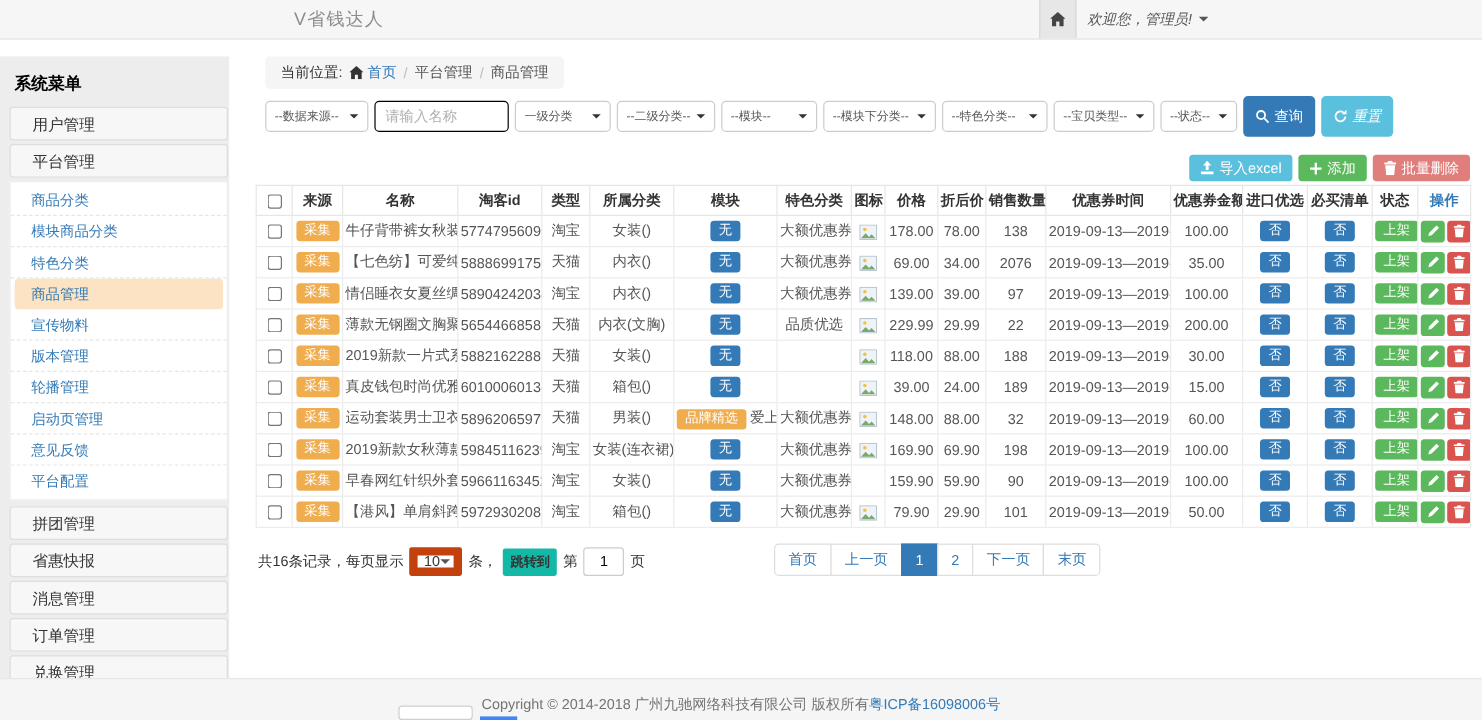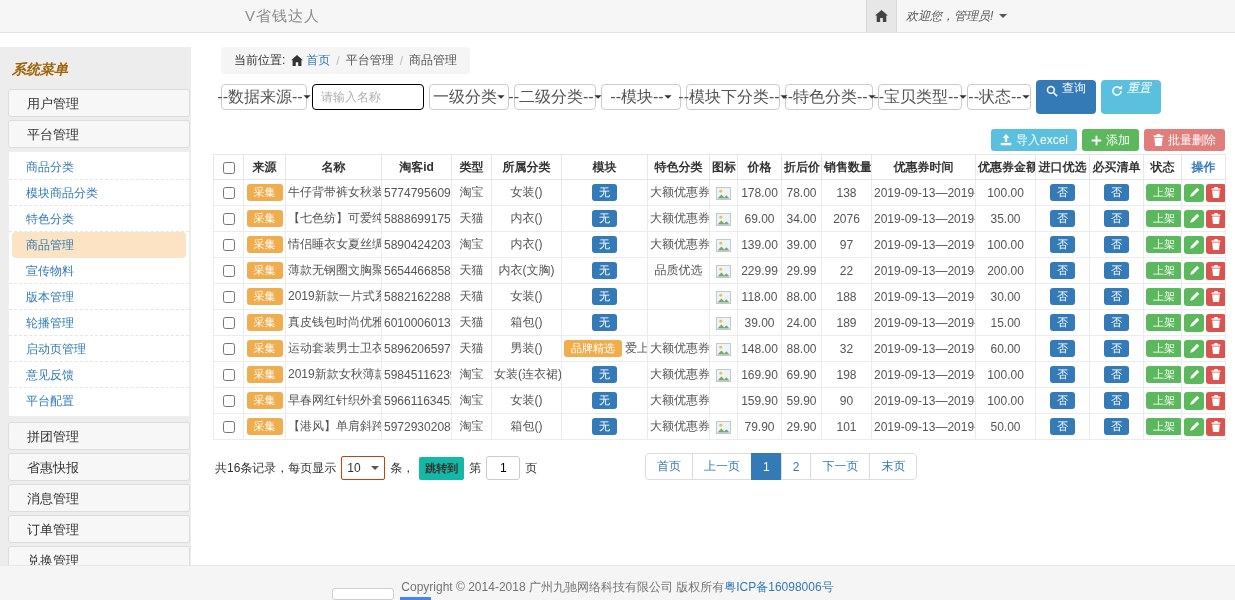--- a/index.html
+++ b/index.html
@@ -10,41 +10,41 @@
   
   .topbar { position:absolute; left:0; top:0; width:100%; height:33px; background:#f6f6f6; border-bottom:1px solid #e3e3e3; }
   .topbar-title { position:absolute; left:245px; top:7px; font-size:15px; color:#8c8c8c; letter-spacing:1px; }
   .home-box { position:absolute; left:866px; top:0; width:31px; height:32px; background:#e7e7e7; border-left:1px solid #d8d8d8; border-right:1px solid #d8d8d8; display:flex; align-items:center; justify-content:center; color:#444; cursor:pointer; }
   .user-menu { position:absolute; left:906px; top:0; height:32px; display:flex; align-items:center; gap:6px; font-size:12px; color:#555; cursor:pointer;font-style:italic; }
 
   .caret { display:inline-block; width:0; height:0; border-left:4px solid transparent; border-right:4px solid transparent; border-top:4px solid #555; }
 
   
   .sidebar { position:absolute; left:0; top:47px; width:191px; height:518px; background:#ededed; overflow:hidden; padding-top:8px; }
-  .sidebar-header { margin:6px 0 10px 12px; font-size:14px; font-weight:bold; color:#a16207;font-style:italic; }
+  .sidebar-header { margin:6px 0 10px 12px; font-size:14px; font-weight:bold; color:#000000; }
   .menu-group { width:182px; margin:0 0 3px 8px; height:28px; line-height:27px; background:#f7f7f7; border:1px solid #ddd; border-radius:3px; padding-left:18px; font-size:13px; color:#333; cursor:pointer; }
   .submenu { width:182px; margin:2px 0 5px 8px; background:#fff; border:1px solid #eee; padding:2px 0; }
   .menu-sub { height:26px; line-height:26px; padding-left:17px; font-size:12px; color:#337ab7; border-bottom:1px dashed #e6e6e6; cursor:pointer; white-space:nowrap; }
   .menu-sub:last-child { border-bottom:none; }
   .menu-sub.active { background:#fbe3c3; border-radius:4px; margin:0 3px; padding-left:14px; border-bottom:1px dashed transparent; }
 
   
   .main { position:absolute; left:213px; top:0; width:1012px; height:565px; }
   .breadcrumb { position:absolute; left:8px; top:47px; display:inline-flex; align-items:center; gap:6px; background:#f5f5f5; border-radius:4px; padding:5px 13px; font-size:12px; color:#333; }
   .breadcrumb .sep { color:#bbb; }
   .crumb-home { color:#337ab7; display:inline-flex; align-items:center; gap:3px; cursor:pointer; }
   .crumb-home .hicon { color:#333; }
   .crumb-item { color:#555; }
 
   .filter-row { position:absolute; left:8px; top:80px; display:flex; align-items:center; gap:5px; }
-  .sel { height:26px; border:1px solid #ccc; border-radius:4px; background:#fff; display:flex; align-items:center; justify-content:center; padding:0 7px; font-size:16px; color:#555; cursor:pointer; white-space:nowrap; }
+  .sel { height:26px; border:1px solid #ccc; border-radius:4px; background:#fff; display:flex; align-items:center; justify-content:space-between; padding:0 7px; font-size:10px; color:#555; cursor:pointer; white-space:nowrap; }
   .sel .caret { border-top-color:#333; transform:scale(.9); }
   .txt-input { height:26px; border:1px solid #000000; border-radius:4px; padding:0 8px; font-size:12px; color:#333; outline:none; font-family:Liberation Serif, serif; }
   .txt-input::placeholder { color:#b0b0b0; }
-  .f-btn { height:26px; display:inline-flex; align-items:flex-end; gap:4px; padding:17px 10px; border-radius:4px; color:#fff; font-size:12px; cursor:pointer; border:none; }
+  .f-btn { height:26px; display:inline-flex; align-items:center; gap:4px; padding:17px 10px; border-radius:4px; color:#fff; font-size:12px; cursor:pointer; border:none; }
   .f-btn.search { background:#337ab7; }
   .f-btn.reset { background:#5bc0de;font-style:italic; }
 
   .actions { position:absolute; right:0; top:129px; display:flex; gap:5px; }
   .act-btn { height:22px; display:inline-flex; align-items:center; gap:4px; padding:0 9px; border-radius:3px; color:#fff; font-size:12px; cursor:pointer; }
   .act-btn.import { background:#5bc0de; }
   .act-btn.add { background:#5cb85c; }
   .act-btn.batchdel { background:#e07e7b; }
 
   
@@ -59,21 +59,21 @@
   .badge.blue { background:#337ab7; }
   .badge.green { background:#5cb85c; }
   .mini-btn { display:inline-flex; align-items:center; justify-content:center; width:20px; height:18px; border-radius:3px; cursor:pointer; vertical-align:middle; }
   .mini-btn.edit { background:#5cb85c; margin-right:2px; }
   .mini-btn.del { background:#d9534f; }
   .thumb { display:inline-flex; vertical-align:middle; }
   .mod-extra { margin-left:3px; color:#555; }
 
   
   .pgn-left { position:absolute; left:2px; top:456px; display:flex; align-items:center; gap:5px; font-size:12px; color:#333; }
-  .pp-sel { height:24px; width:44px; border:1px solid #c2410c; border-radius:2px; background:#fff; display:flex; align-items:center; justify-content:space-between; padding:0 5px; cursor:pointer; }
+  .pp-sel { height:24px; width:44px; border:7px solid #c2410c; border-radius:2px; background:#fff; display:flex; align-items:center; justify-content:space-between; padding:0 5px; cursor:pointer; }
   .jump-chip { background:#14b8a6; border-radius:2px; padding:4px 6px; font-size:11px; color:#333; cursor:pointer;font-weight:bold; }
   .jump-input { width:34px; height:24px; border:1px solid #ccc; border-radius:3px; text-align:center; font-size:12px; outline:none; font-family:inherit; }
   .pgn-right { position:absolute; left:432px; top:453px; display:flex; }
   .page-btn { min-width:30px; height:27px; display:flex; align-items:center; justify-content:center; padding:0 11px; border:1px solid #ddd; background:#fff; color:#337ab7; font-size:12px; margin-left:-1px; cursor:pointer; }
   .page-btn:first-child { border-radius:4px 0 0 4px; margin-left:0; }
   .page-btn:last-child { border-radius:0 4px 4px 0; }
   .page-btn.active { background:#337ab7; border-color:#337ab7; color:#fff; }
 
   
   .footer { position:absolute; left:0; top:565px; width:100%; height:35px; background:#f5f5f5; border-top:1px solid #e7e7e7; text-align:center; font-size:12px; color:#747474; padding-top:13px; z-index:5; }

